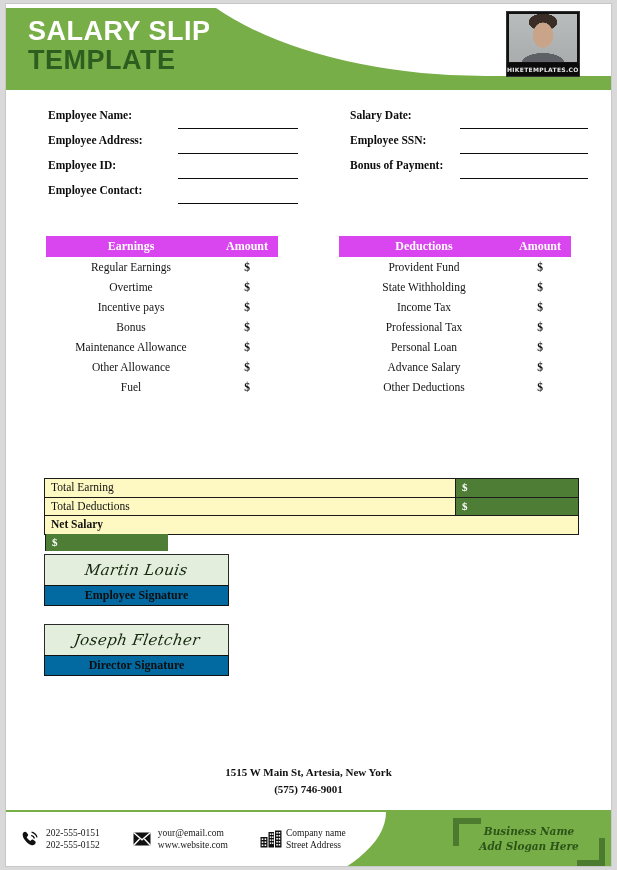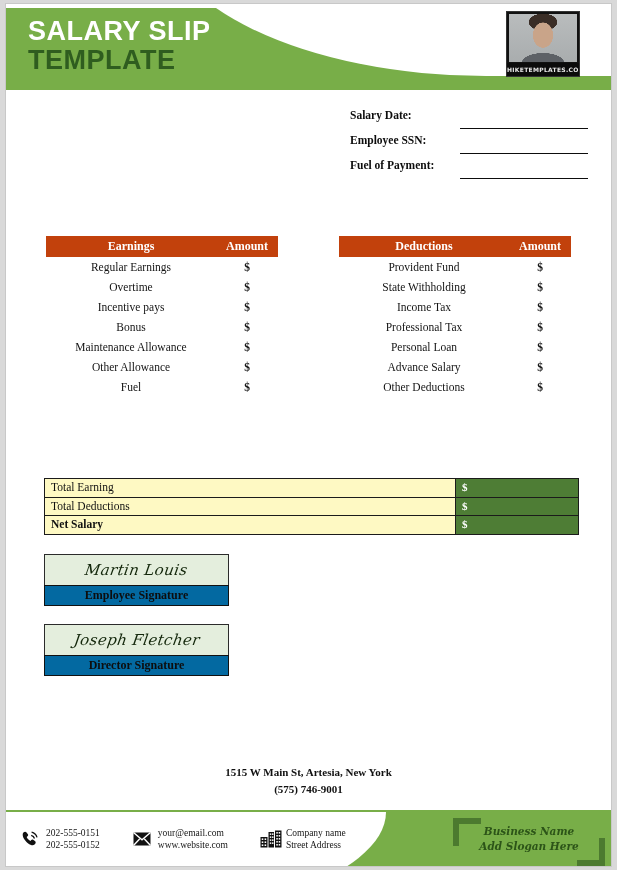--- a/index.html
+++ b/index.html
@@ -75,32 +75,32 @@
     left:130px;right:0;top:24px;
   }
   .fcol.right .fline{left:110px;right:-6px;}
 
   
   .tables{position:absolute;left:0;top:232px;width:605px;}
   .tbl{position:absolute;top:0;width:232px;}
   .tbl.left{left:40px;}
   .tbl.right{left:333px;}
   .thead{
-    display:flex;background:#c2410c;height:21px;align-items:center;
+    display:flex;background:#d946ef;height:21px;align-items:center;
   }
   .th-name{flex:1;text-align:center;color:#ffffff;font-weight:bold;font-size:12px;}
   .th-amt{width:62px;text-align:center;color:#ffffff;font-weight:bold;font-size:12px;}
   .trow{display:flex;height:20px;align-items:center;}
   .td-name{flex:1;text-align:center;font-size:11.5px;color:#141414;}
   .td-amt{width:62px;text-align:center;font-size:11.5px;color:#141414;font-weight:bold;}
 
   
   .totals{position:absolute;left:38px;top:474px;width:535px;}
   .tot-row{display:flex;height:17.5px;border:1.3px solid #1b1b1b;border-bottom:none;background:#fef9c3;}
-  .tot-row:last-child{border-bottom:1.3px solid #1b1b1b;}
+  .tot-row:last-child{border-bottom:1.3px solid #1b1b1b;flex-direction:column;}
   .tot-label{flex:1;font-size:11.5px;color:#111;padding-left:6px;line-height:17.5px;}
   .tot-label.bold{font-weight:bold;}
   .tot-amt{
     width:123px;background:#4e7d35;color:#ffffff;font-weight:bold;font-size:11px;
     padding-left:6px;line-height:17.5px;border-left:1.3px solid #1b1b1b;
     box-sizing:border-box;
   }
 
   
   .sig{position:absolute;left:38px;width:185px;}
@@ -163,31 +163,49 @@
       <div class="title-1">SALARY SLIP</div>
       <div class="title-2">TEMPLATE</div>
     </div>
     <div class="logo-box">
       <div class="logo-photo"></div>
       <div class="logo-cap">HIKETEMPLATES.COM</div>
     </div>
   </div>
 
   <div class="fields">
+    <div class="fcol left">
+        <div class="frow">
+          <span class="flabel">Employee Name:</span>
+          <span class="fline"></span>
+        </div>
+        <div class="frow">
+          <span class="flabel">Employee Address:</span>
+          <span class="fline"></span>
+        </div>
+        <div class="frow">
+          <span class="flabel">Employee ID:</span>
+          <span class="fline"></span>
+        </div>
+        <div class="frow">
+          <span class="flabel">Employee Contact:</span>
+          <span class="fline"></span>
+        </div>
+      </div>
     <div class="fcol right">
         <div class="frow">
           <span class="flabel">Salary Date:</span>
           <span class="fline"></span>
         </div>
         <div class="frow">
           <span class="flabel">Employee SSN:</span>
           <span class="fline"></span>
         </div>
         <div class="frow">
-          <span class="flabel">Fuel of Payment:</span>
+          <span class="flabel">Bonus of Payment:</span>
           <span class="fline"></span>
         </div>
       </div>
   </div>
 
   <div class="tables">
     <div class="tbl left">
       <div class="thead">
         <div class="th-name">Earnings</div>
         <div class="th-amt">Amount</div>

